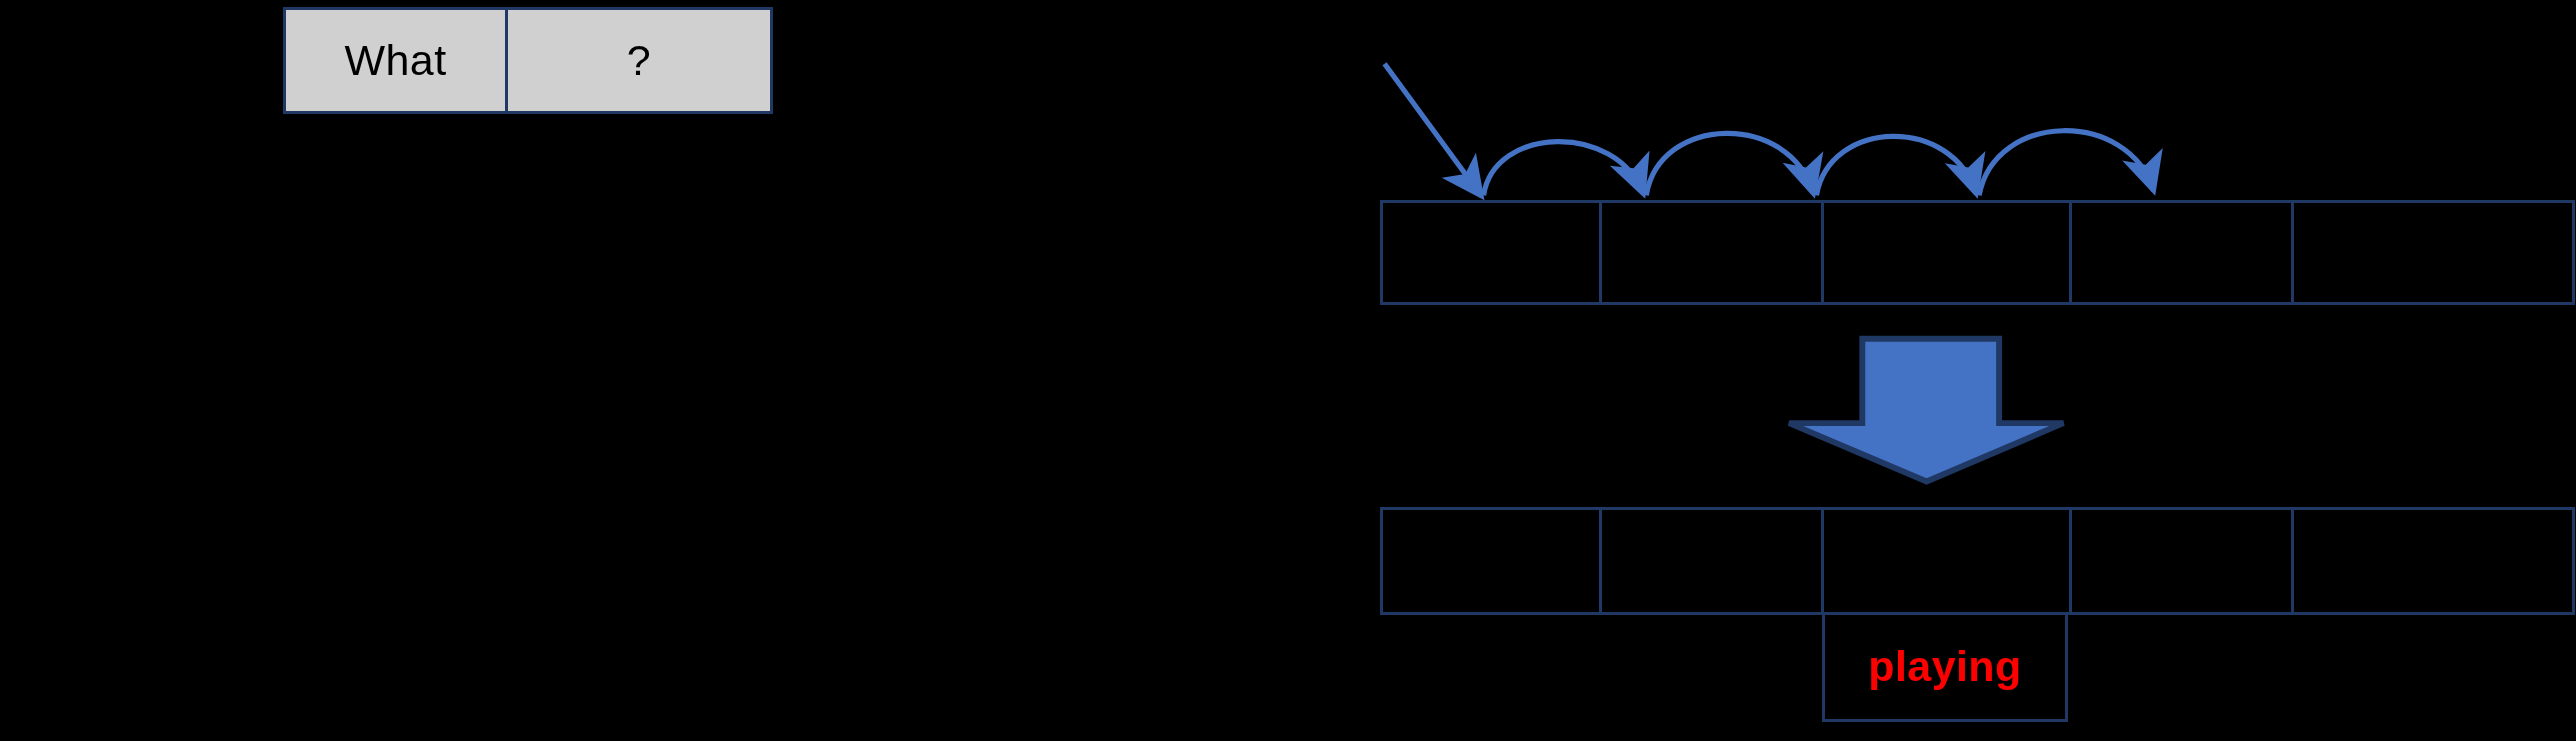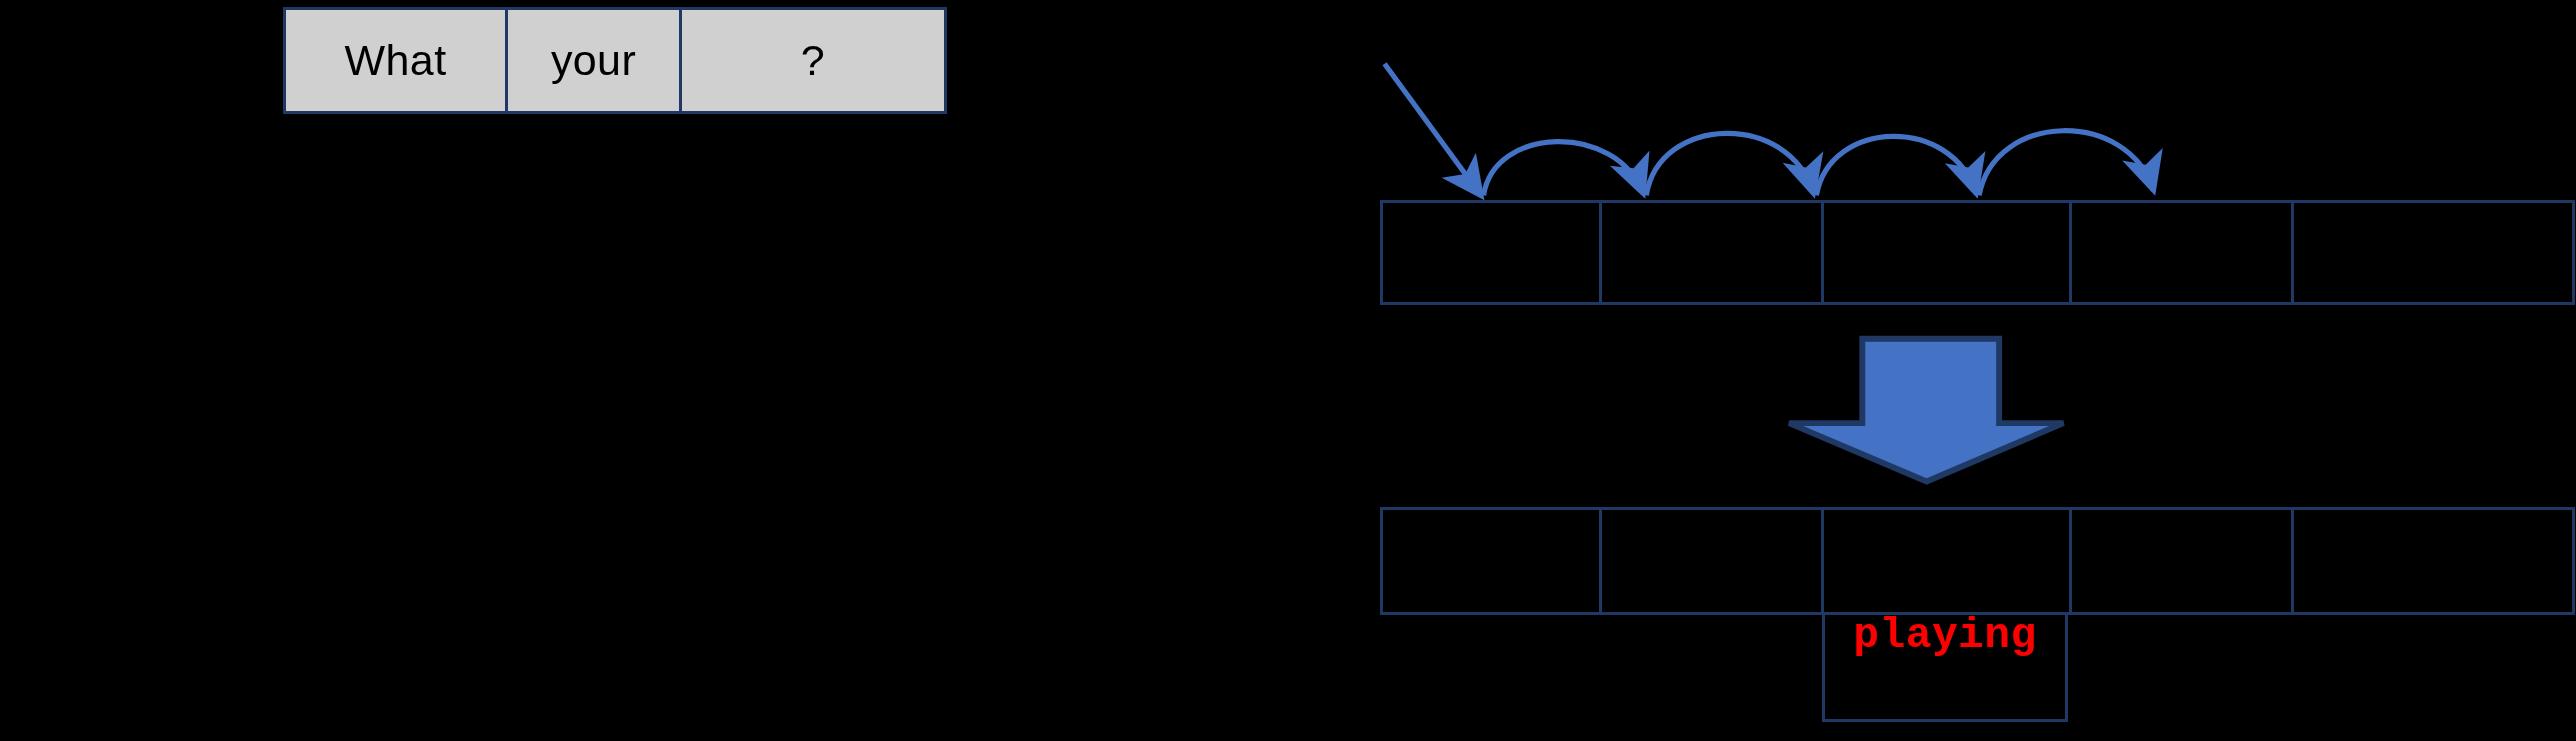--- a/index.html
+++ b/index.html
@@ -66,24 +66,23 @@
   .hanging-cell {
     position: absolute;
     left: 1822px;
     top: 614px;
     width: 246px;
     height: 108px;
     box-sizing: border-box;
     border: 3.7px solid #1F3864;
     border-top: none;
     display: flex;
-    align-items: flex-start;
+    align-items: center;
     justify-content: center;
     background: transparent;
-    font-family: Liberation Mono, monospace;
   }
   .token-text {
     color: #FF0000;
     font-size: 43px;
     line-height: 1;
     font-weight: 600;
     letter-spacing: 0.4px;
   }
 
   
@@ -97,23 +96,20 @@
   }
 </style>
 </head>
 <body>
 
 <div id="stage">
 
   <div class="src-table">
     <div class="src-cell" style="width:222px;text-align:center;">
       <span>What</span>
-    </div>
-    <div class="src-cell" style="width:174px;">
-      <span>your</span>
     </div>
     <div class="src-cell" style="width:262px;">
       <span>?</span>
     </div>
   </div>
 
   <div class="grid-row" id="encoder-row">
     <div class="grid-cell" style="width:219px;">
       <span></span>
     </div>

